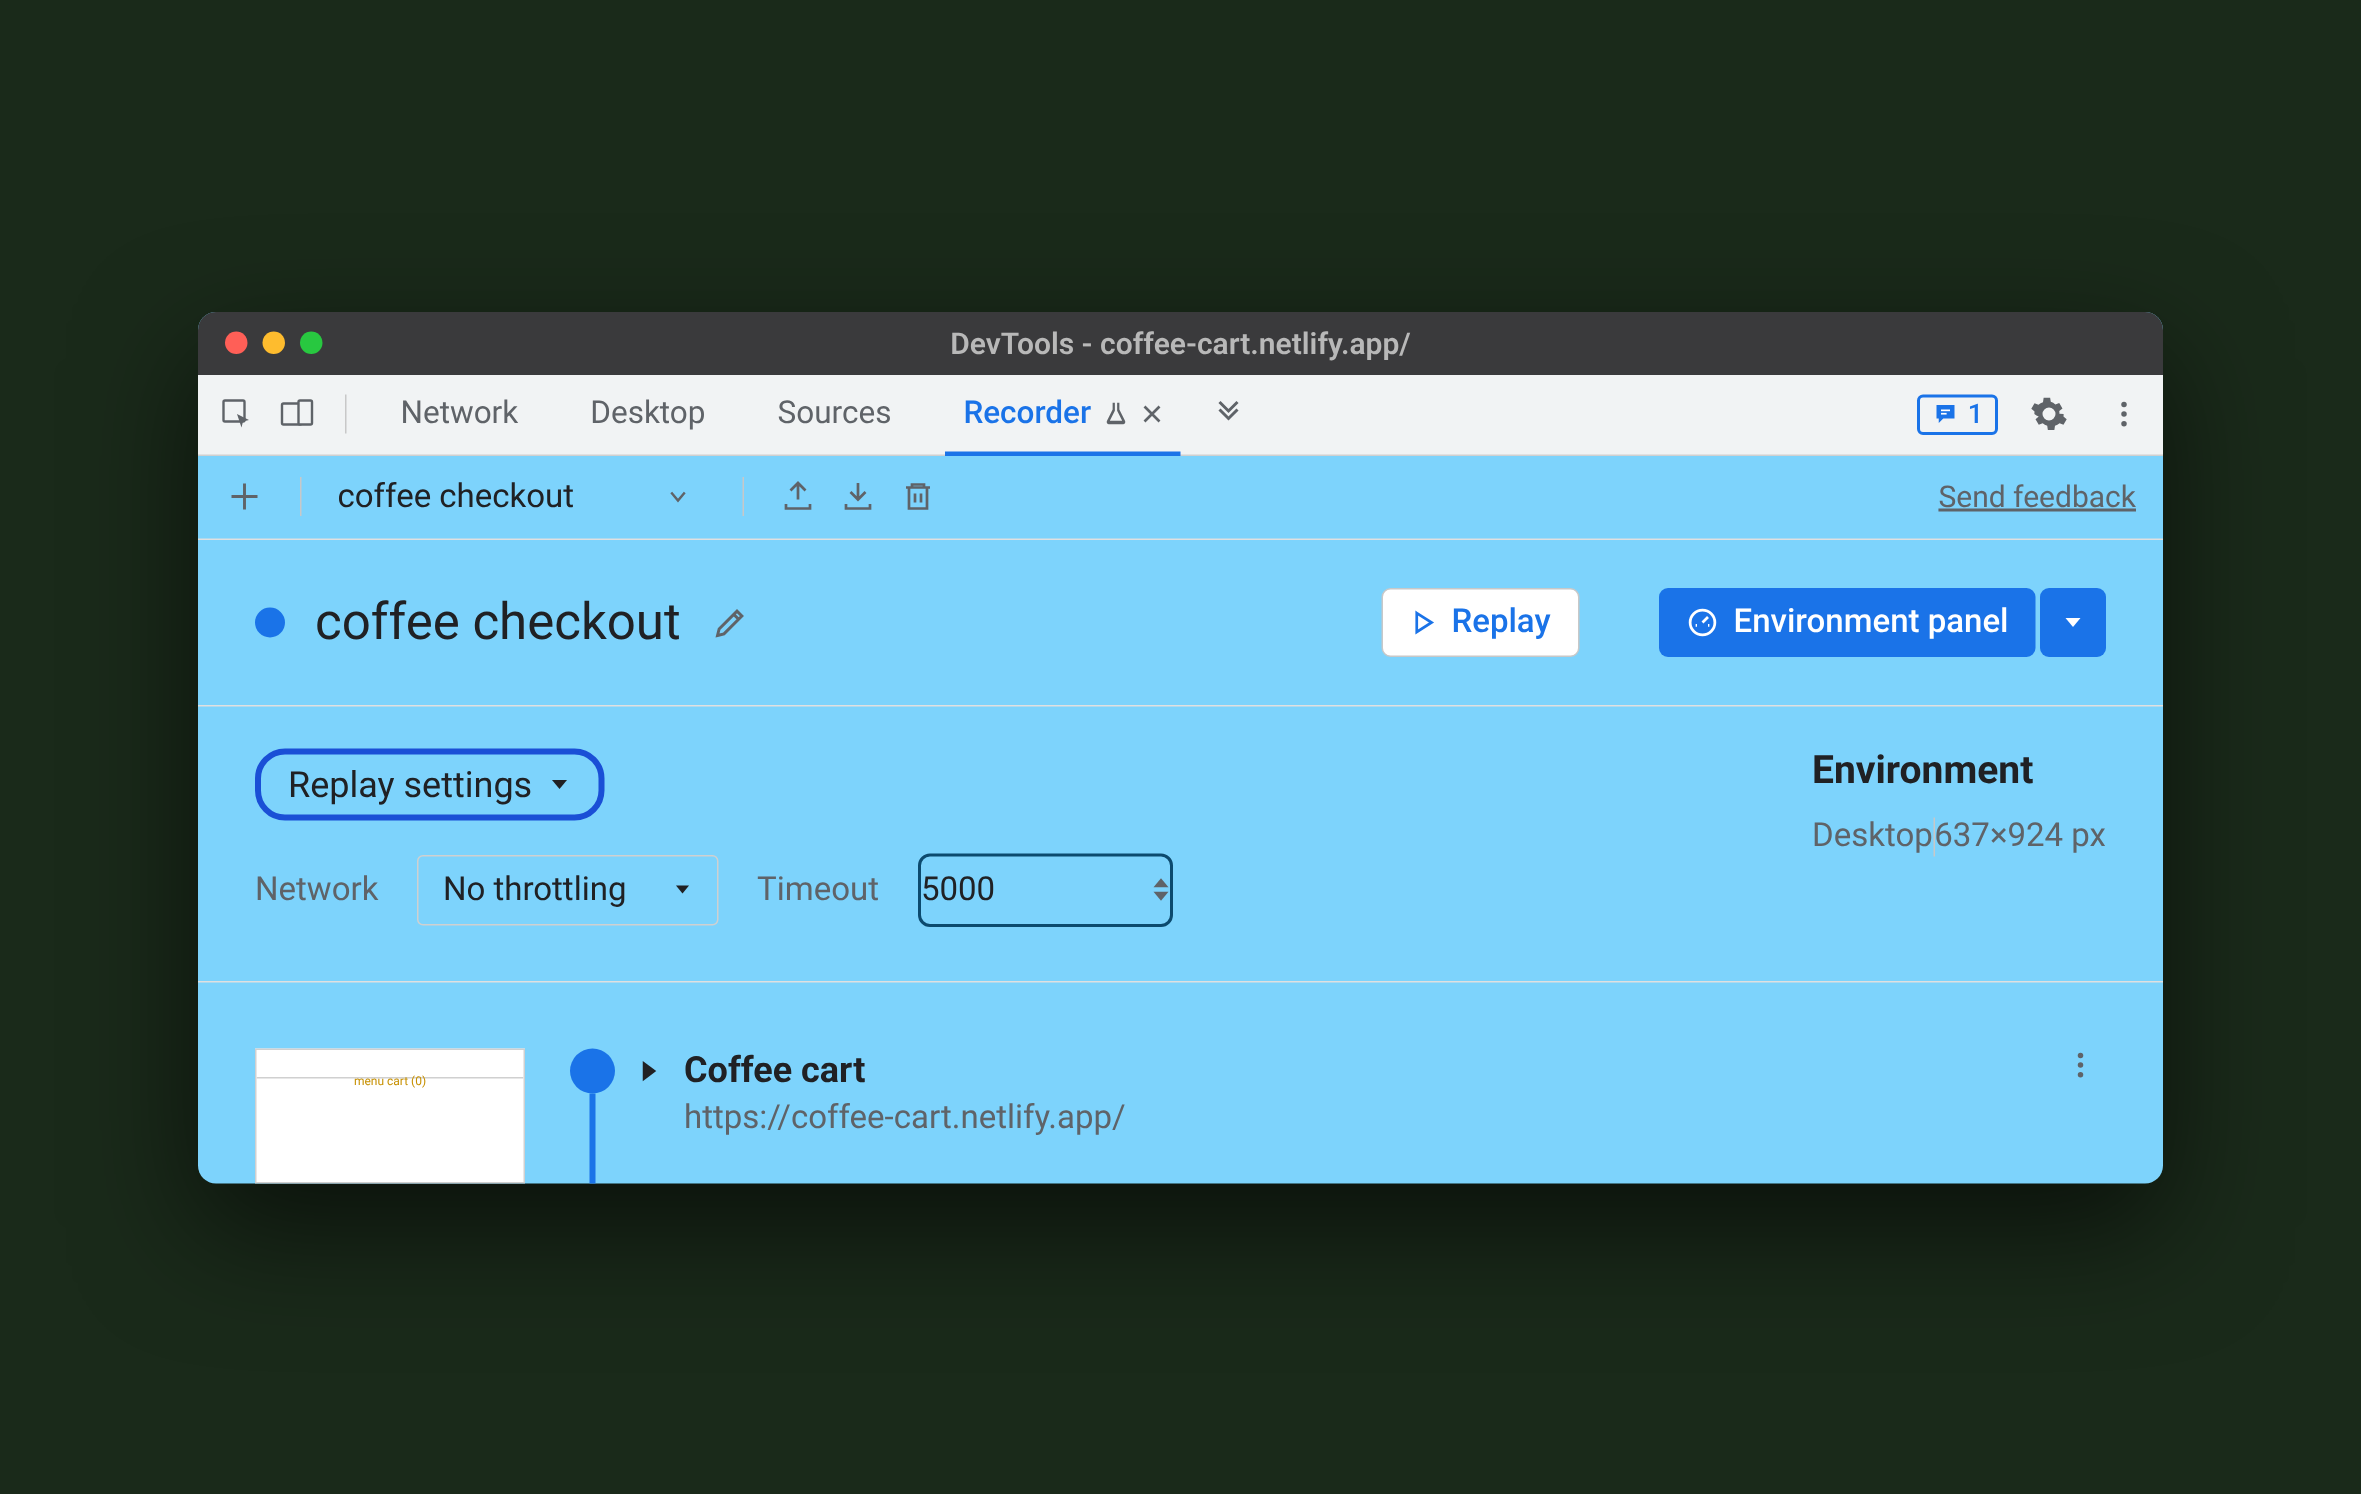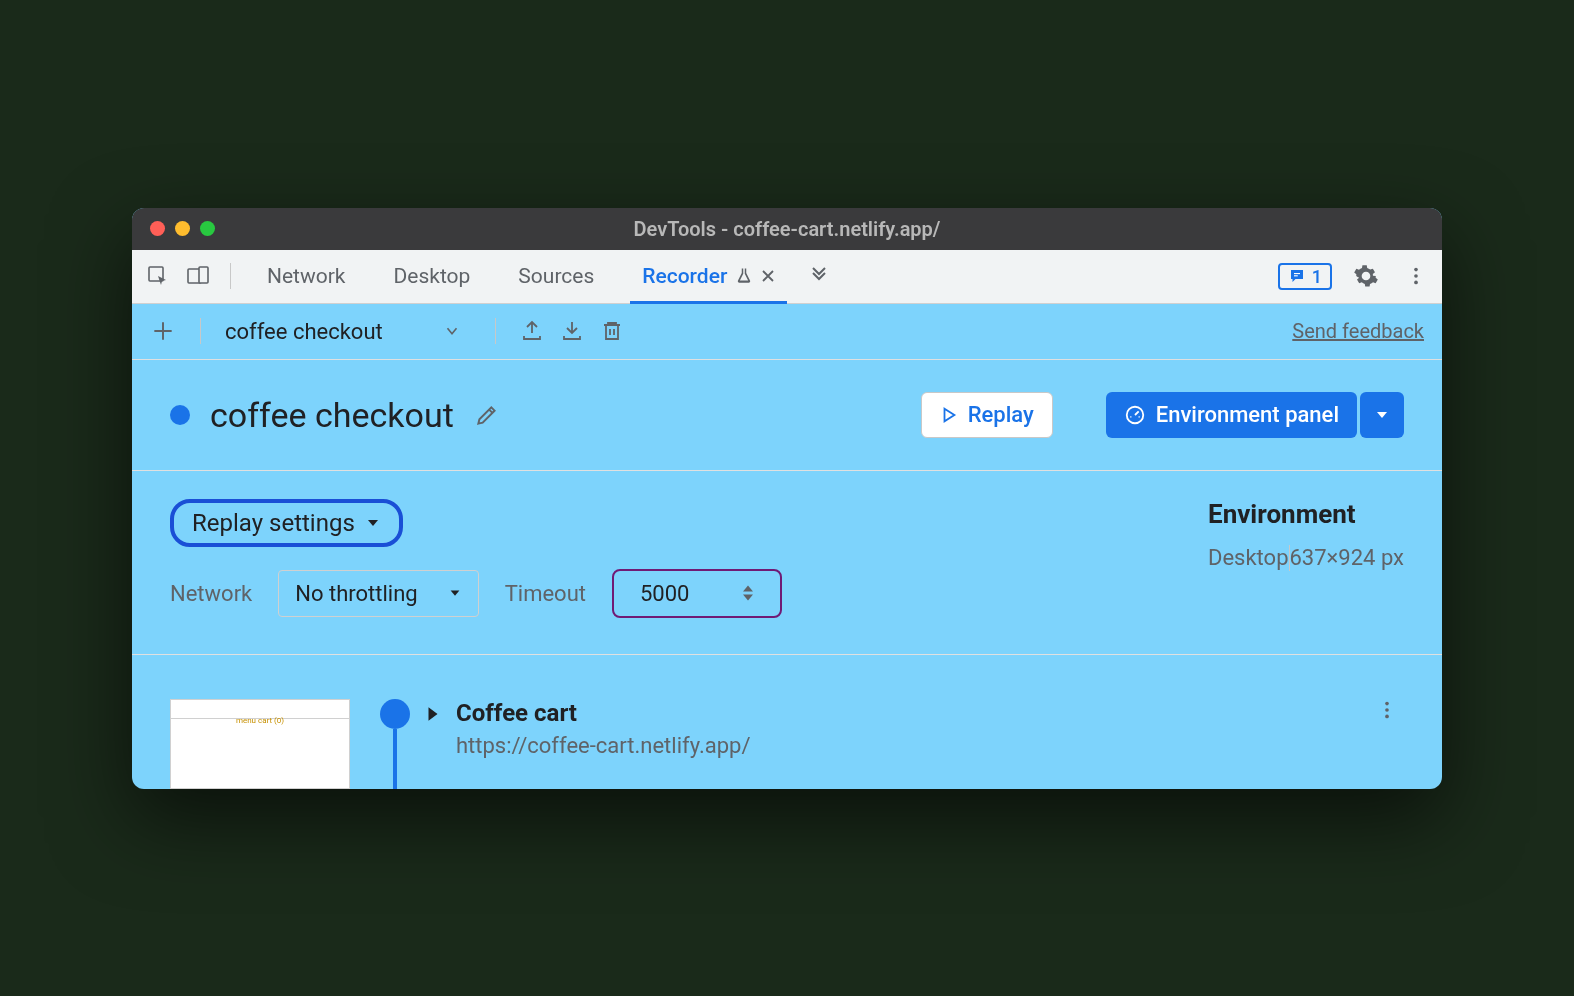--- a/index.html
+++ b/index.html
@@ -221,23 +221,23 @@
     border: 1px solid #d0d0d0;
     border-radius: 4px;
     padding: 10px 16px;
     display: flex;
     align-items: center;
     gap: 30px;
     font-size: 22px;
     color: #202124;
   }
   .num-input {
-    border: 2px solid #701a75;
+    border: 2px solid #0c4a6e;
     border-radius: 8px;
-    padding: 10px 26px;
+    padding: 10px 0;
     display: flex;
     align-items: center;
     gap: 14px;
     font-size: 22px;
     color: #202124;
     width: 170px;
     justify-content: space-between;
   }
   .spinner {
     display: flex;

